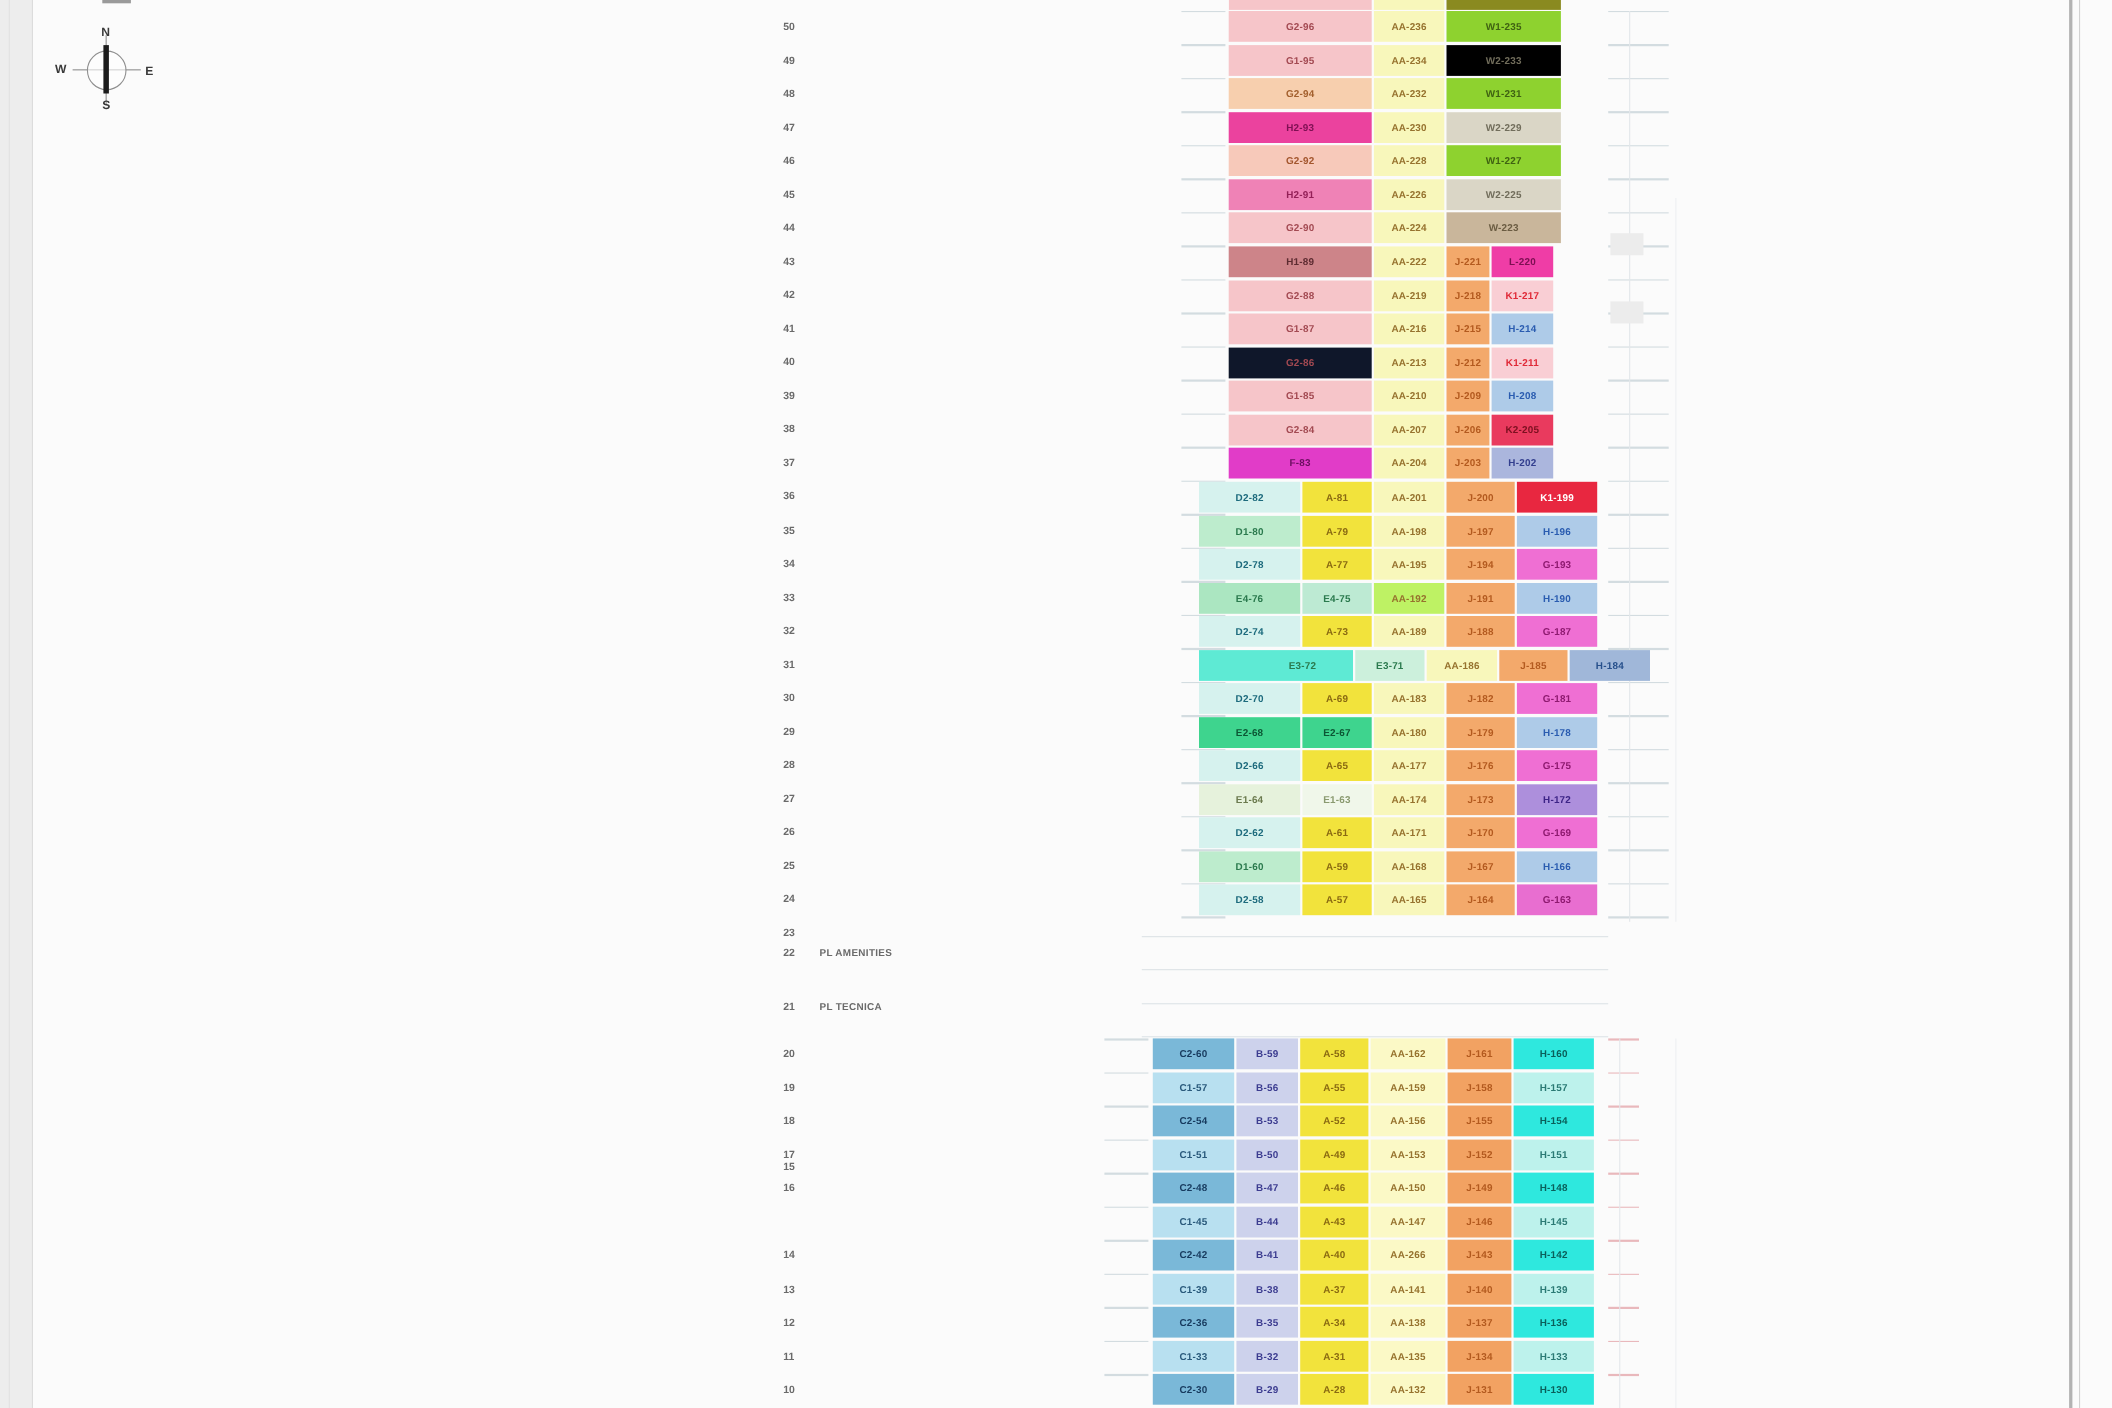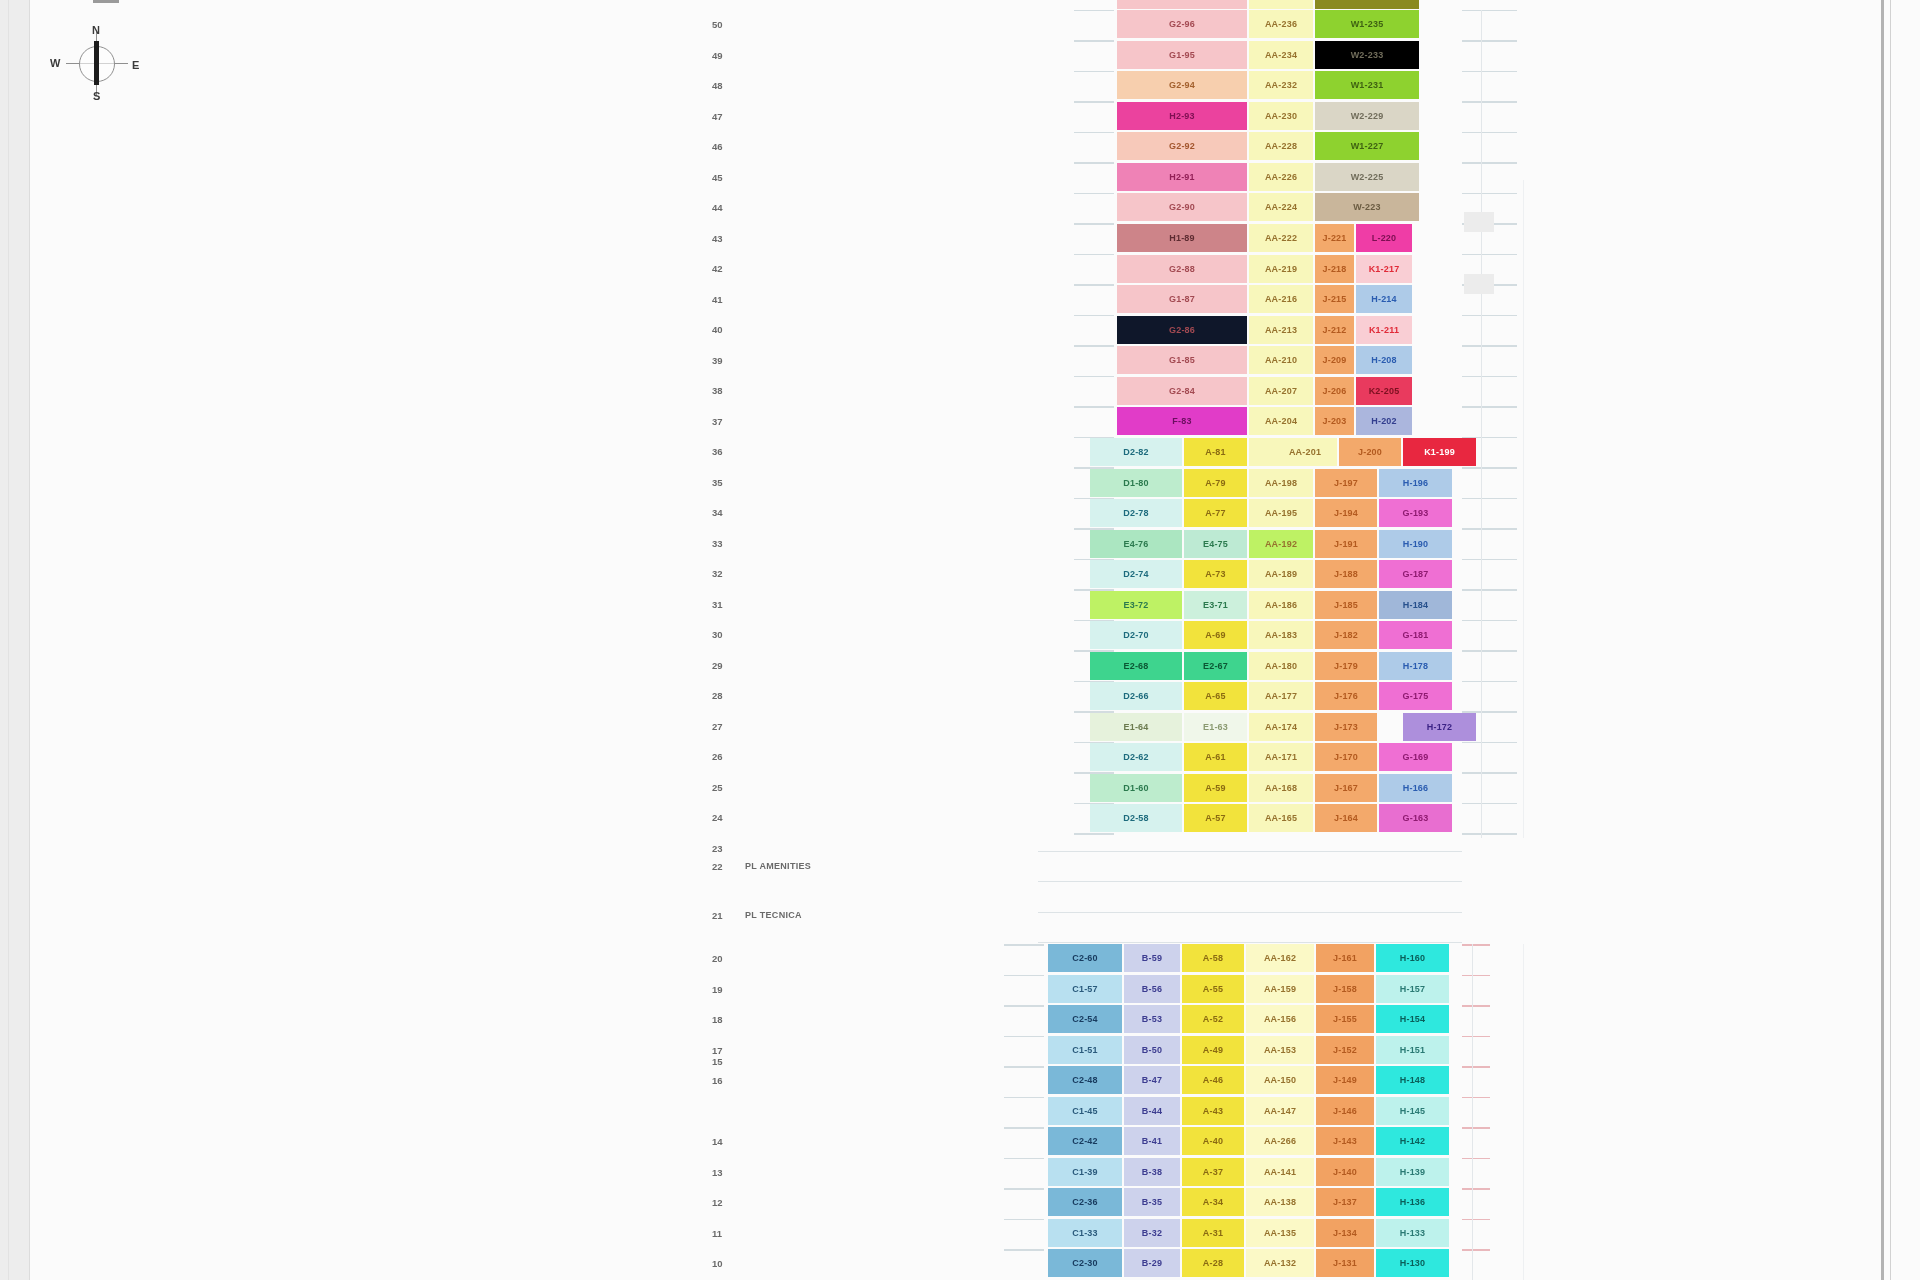--- a/index.html
+++ b/index.html
@@ -296,21 +296,21 @@
         <div class="cell c0" style="background: rgb(225, 60, 200); color: rgb(107, 14, 96);">F-83</div>
         <div class="cell c1" style="background: rgb(248, 247, 187); color: rgb(150, 114, 46);">AA-204</div>
         <div class="cell c2" style="background: rgb(243, 169, 107); color: rgb(179, 90, 31);">J-203</div>
         <div class="cell c3" style="background: rgb(171, 182, 221); color: rgb(50, 62, 142);">H-202</div>
       </div>
     </div>
   <div class="blk blk-mid">
       <div class="row">
         <div class="cell c0" style="background: rgb(214, 242, 238); color: rgb(29, 107, 125);">D2-82</div>
         <div class="cell c1" style="background: rgb(242, 227, 60); color: rgb(138, 106, 18);">A-81</div>
-        <div class="cell c2" style="background: rgb(248, 247, 187); color: rgb(150, 114, 46); padding-left: 24px;">AA-201</div>
+        <div class="cell c2" style="background: rgb(248, 247, 187); color: rgb(150, 114, 46);">AA-201</div>
         <div class="cell c3" style="background: rgb(243, 169, 107); color: rgb(179, 90, 31);">J-200</div>
         <div class="cell c4" style="background: rgb(232, 39, 64); color: rgb(255, 255, 255);">K1-199</div>
       </div>
       <div class="row">
         <div class="cell c0" style="background: rgb(189, 236, 205); color: rgb(43, 122, 78);">D1-80</div>
         <div class="cell c1" style="background: rgb(242, 227, 60); color: rgb(138, 106, 18);">A-79</div>
         <div class="cell c2" style="background: rgb(248, 247, 187); color: rgb(150, 114, 46);">AA-198</div>
         <div class="cell c3" style="background: rgb(243, 169, 107); color: rgb(179, 90, 31);">J-197</div>
         <div class="cell c4" style="background: rgb(174, 203, 232); color: rgb(42, 92, 176);">H-196</div>
       </div>
@@ -329,21 +329,21 @@
         <div class="cell c4" style="background: rgb(174, 203, 232); color: rgb(42, 92, 176);">H-190</div>
       </div>
       <div class="row">
         <div class="cell c0" style="background: rgb(214, 242, 238); color: rgb(29, 107, 125);">D2-74</div>
         <div class="cell c1" style="background: rgb(242, 227, 60); color: rgb(138, 106, 18);">A-73</div>
         <div class="cell c2" style="background: rgb(248, 247, 187); color: rgb(150, 114, 46);">AA-189</div>
         <div class="cell c3" style="background: rgb(243, 169, 107); color: rgb(179, 90, 31);">J-188</div>
         <div class="cell c4" style="background: rgb(239, 111, 211); color: rgb(142, 26, 112);">G-187</div>
       </div>
       <div class="row">
-        <div class="cell c0" style="background: #bef264; color: rgb(43, 122, 78);">E3-72</div>
+        <div class="cell c0" style="background: #5eead4; color: rgb(43, 122, 78); padding-left: 48px;">E3-72</div>
         <div class="cell c1" style="background: rgb(204, 240, 220); color: rgb(43, 122, 78);">E3-71</div>
         <div class="cell c2" style="background: rgb(248, 247, 187); color: rgb(150, 114, 46);">AA-186</div>
         <div class="cell c3" style="background: rgb(243, 169, 107); color: rgb(179, 90, 31);">J-185</div>
         <div class="cell c4" style="background: rgb(160, 183, 217); color: rgb(39, 80, 140);">H-184</div>
       </div>
       <div class="row">
         <div class="cell c0" style="background: rgb(214, 242, 238); color: rgb(29, 107, 125);">D2-70</div>
         <div class="cell c1" style="background: rgb(242, 227, 60); color: rgb(138, 106, 18);">A-69</div>
         <div class="cell c2" style="background: rgb(248, 247, 187); color: rgb(150, 114, 46);">AA-183</div>
         <div class="cell c3" style="background: rgb(243, 169, 107); color: rgb(179, 90, 31);">J-182</div>
@@ -361,21 +361,21 @@
         <div class="cell c1" style="background: rgb(242, 227, 60); color: rgb(138, 106, 18);">A-65</div>
         <div class="cell c2" style="background: rgb(248, 247, 187); color: rgb(150, 114, 46);">AA-177</div>
         <div class="cell c3" style="background: rgb(243, 169, 107); color: rgb(179, 90, 31);">J-176</div>
         <div class="cell c4" style="background: rgb(239, 111, 211); color: rgb(142, 26, 112);">G-175</div>
       </div>
       <div class="row">
         <div class="cell c0" style="background: rgb(230, 242, 220); color: rgb(107, 122, 78);">E1-64</div>
         <div class="cell c1" style="background: rgb(240, 247, 234); color: rgb(138, 154, 112);">E1-63</div>
         <div class="cell c2" style="background: rgb(248, 247, 187); color: rgb(150, 114, 46);">AA-174</div>
         <div class="cell c3" style="background: rgb(243, 169, 107); color: rgb(179, 90, 31);">J-173</div>
-        <div class="cell c4" style="background: rgb(173, 143, 220); color: rgb(60, 35, 134); margin-left: 24px;">H-172</div>
+        <div class="cell c4" style="background: rgb(173, 143, 220); color: rgb(60, 35, 134);">H-172</div>
       </div>
       <div class="row">
         <div class="cell c0" style="background: rgb(214, 242, 238); color: rgb(29, 107, 125);">D2-62</div>
         <div class="cell c1" style="background: rgb(242, 227, 60); color: rgb(138, 106, 18);">A-61</div>
         <div class="cell c2" style="background: rgb(248, 247, 187); color: rgb(150, 114, 46);">AA-171</div>
         <div class="cell c3" style="background: rgb(243, 169, 107); color: rgb(179, 90, 31);">J-170</div>
         <div class="cell c4" style="background: rgb(239, 111, 211); color: rgb(142, 26, 112);">G-169</div>
       </div>
       <div class="row">
         <div class="cell c0" style="background: rgb(189, 236, 205); color: rgb(43, 122, 78);">D1-60</div>

